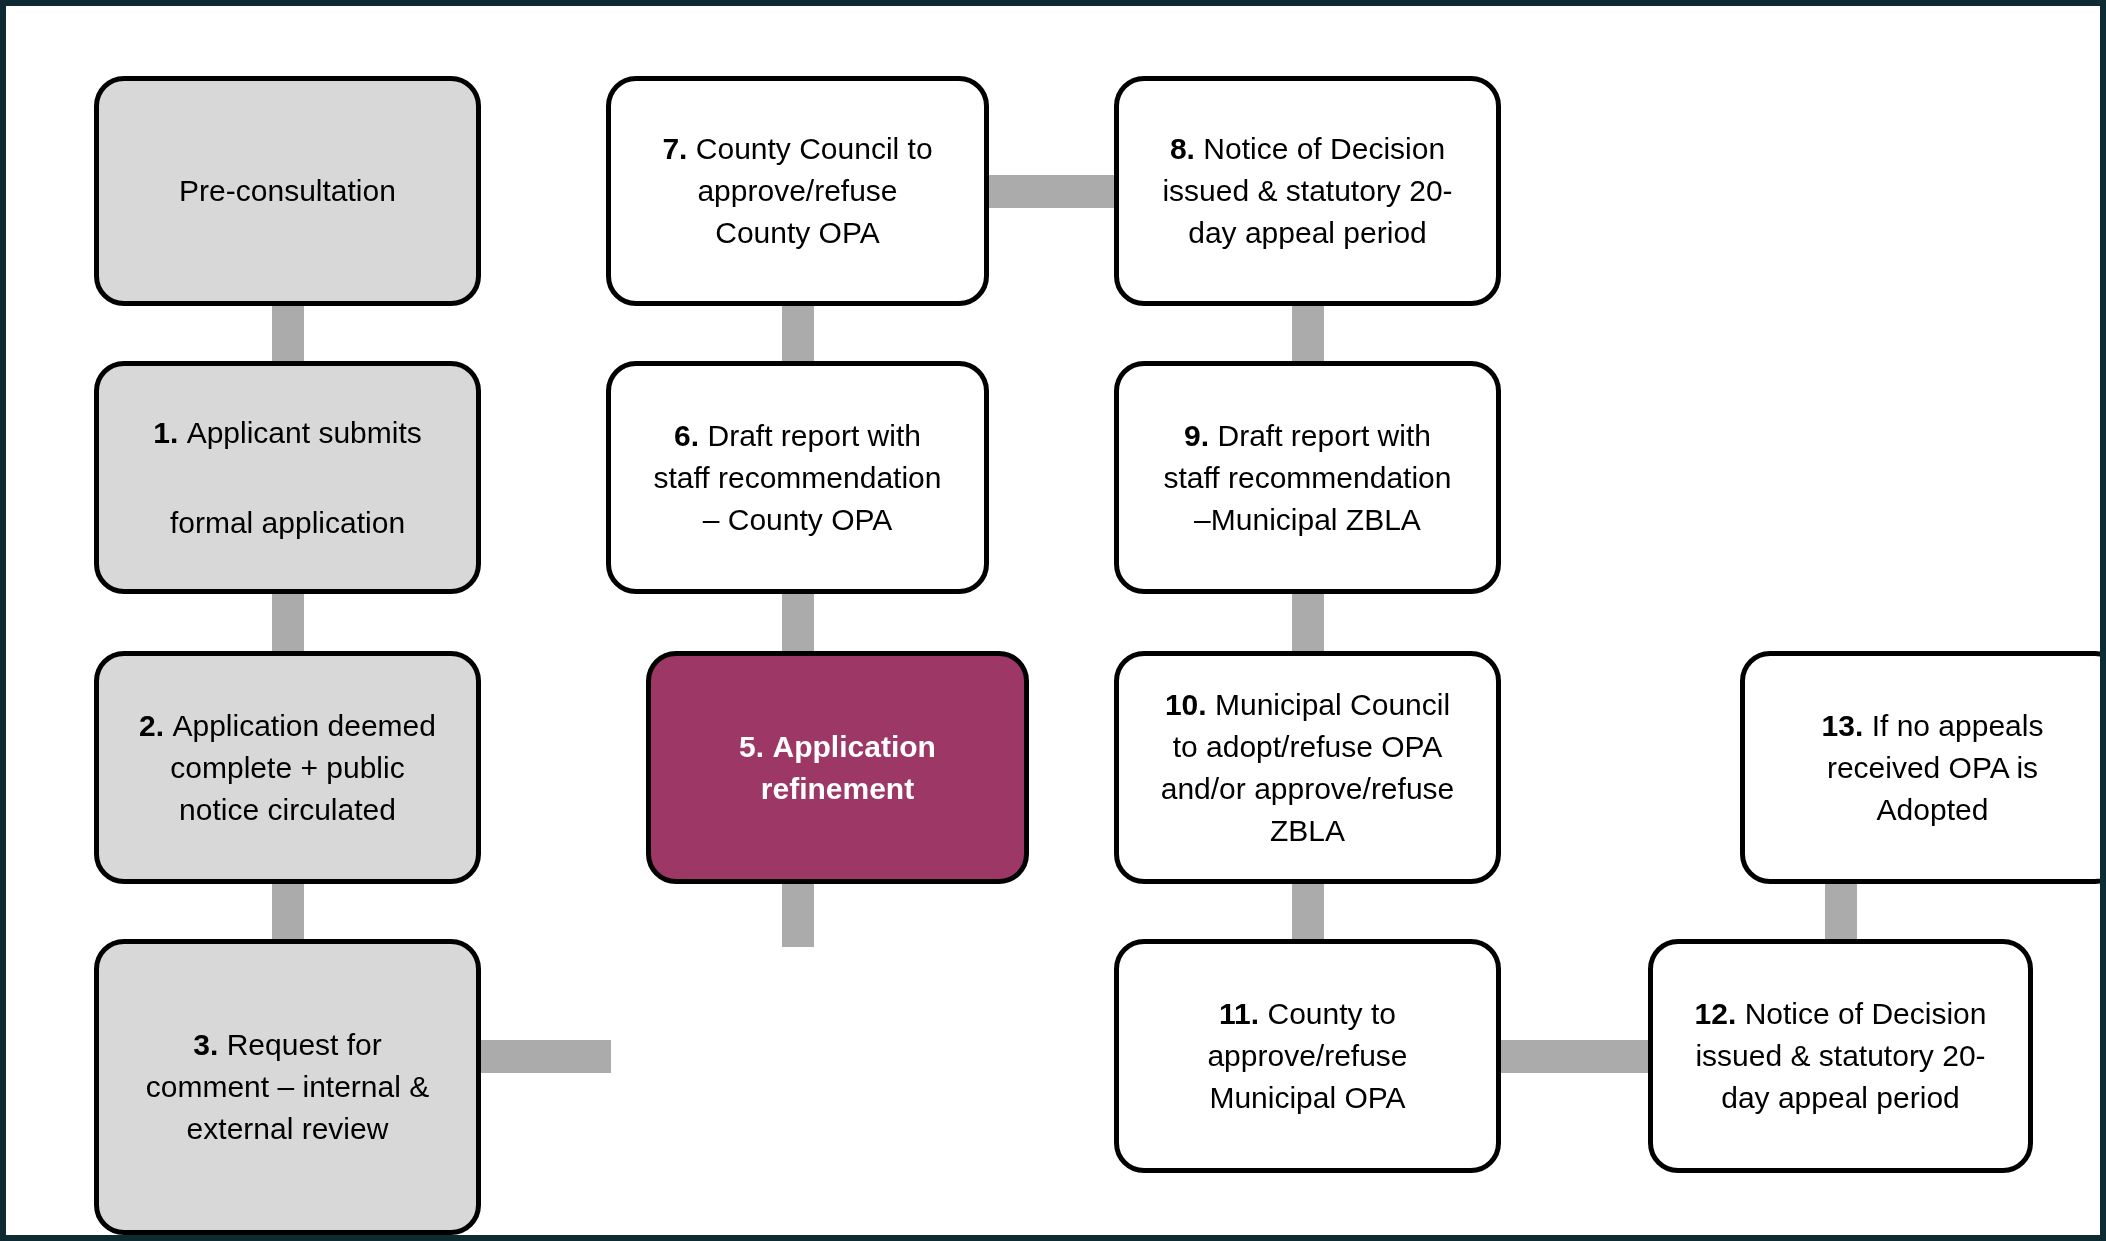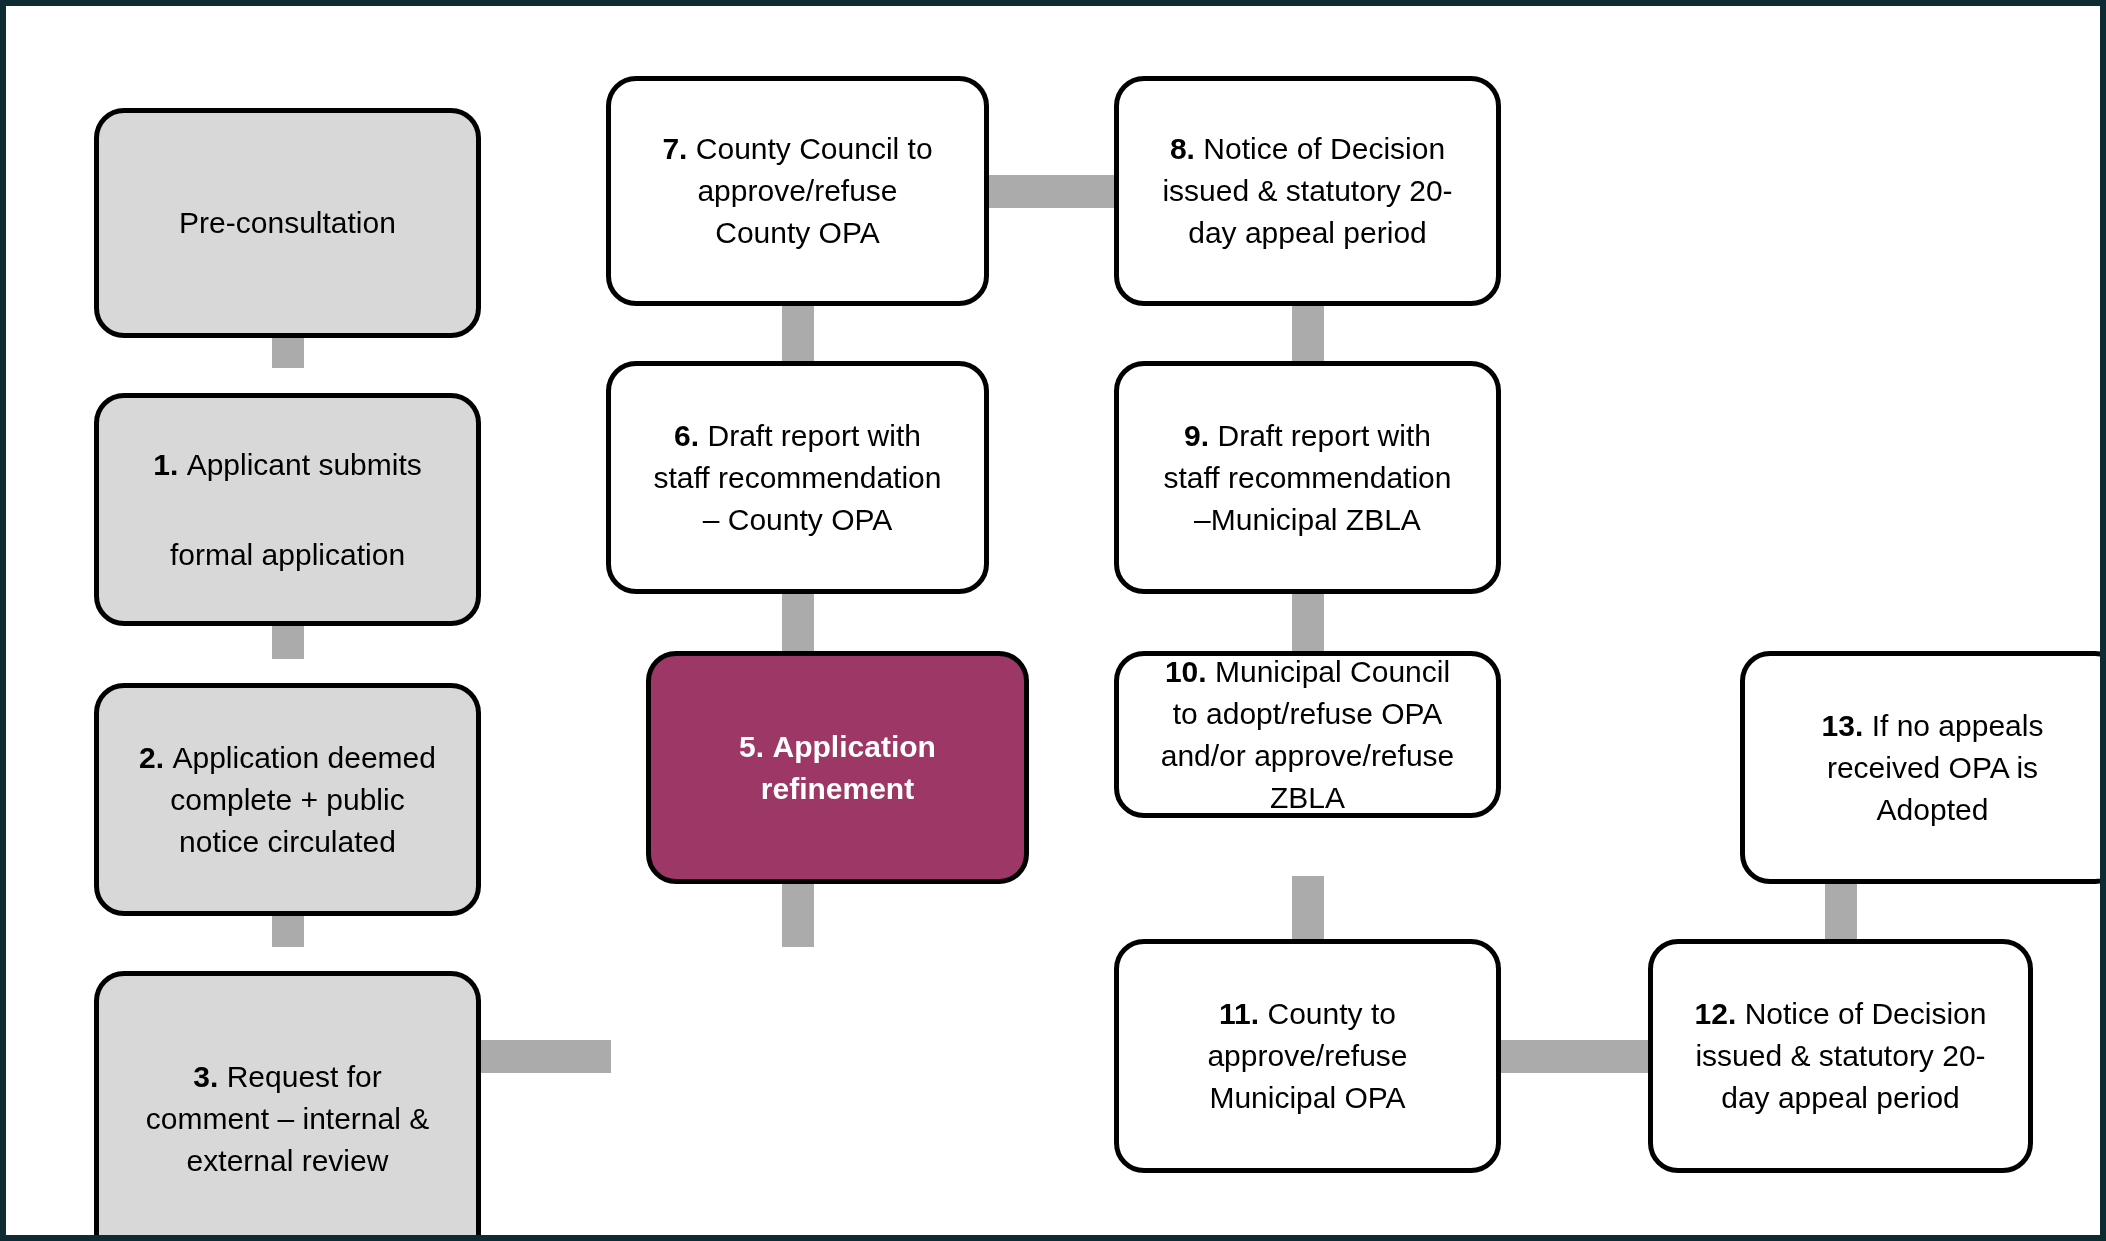--- a/index.html
+++ b/index.html
@@ -33,21 +33,21 @@
     border:5px solid var(--box-border);
     border-radius:30px;
     display:flex;flex-direction:column;
     justify-content:center;align-items:center;
     text-align:center;
     font-size:30px;line-height:1.40;
     color:var(--text-black);
     padding:10px 32px;
     z-index:2;
   }
-  .box.gray{background:var(--box-gray);margin-top:32px;}
+  .box.gray{background:var(--box-gray);}
   .box.white{background:var(--box-white);}
   .box.accent{background:var(--box-accent);color:var(--text-white);font-weight:700;margin-left:40px;}
   .line{display:block;}
   .num{font-weight:700;margin-right:0.28em;}
 </style>
 </head>
 <body>
 
 <div class="stage">
 
@@ -109,21 +109,21 @@
     <div class="line">issued &amp; statutory 20-</div>
     <div class="line">day appeal period</div>
   </div>
 
   <div class="box white" style="left:1108px;top:355px;width:387px;height:233px;">
     <div class="line"><span class="num">9.</span><span>Draft report with</span></div>
     <div class="line">staff recommendation</div>
     <div class="line">–Municipal ZBLA</div>
   </div>
 
-  <div class="box white" style="left:1108px;top:645px;width:387px;height:167px;">
+  <div class="box white" style="left:1108px;top:645px;width:387px;height:233px;">
     <div class="line"><span class="num">10.</span><span>Municipal Council</span></div>
     <div class="line">to adopt/refuse OPA</div>
     <div class="line">and/or approve/refuse</div>
     <div class="line">ZBLA</div>
   </div>
 
   <div class="box white" style="left:1108px;top:933px;width:387px;height:234px;">
     <div class="line"><span class="num">11.</span><span>County to</span></div>
     <div class="line">approve/refuse</div>
     <div class="line">Municipal OPA</div>

